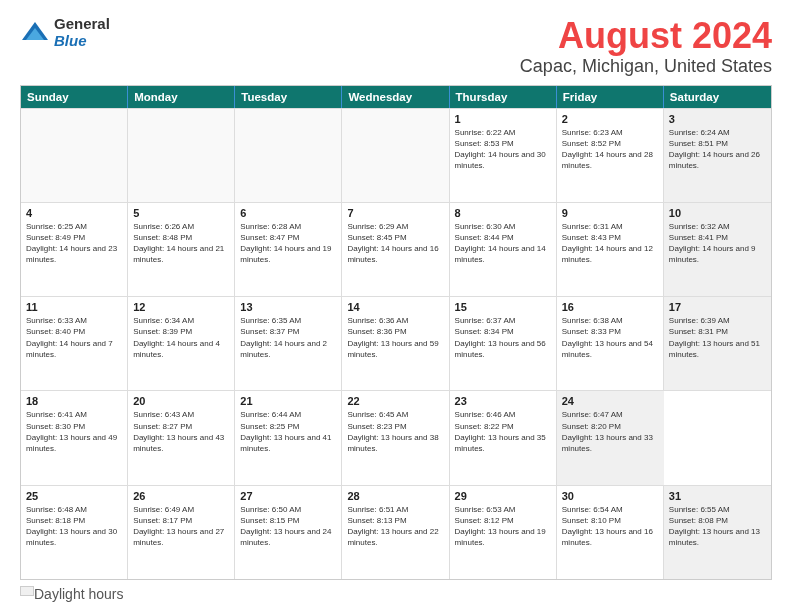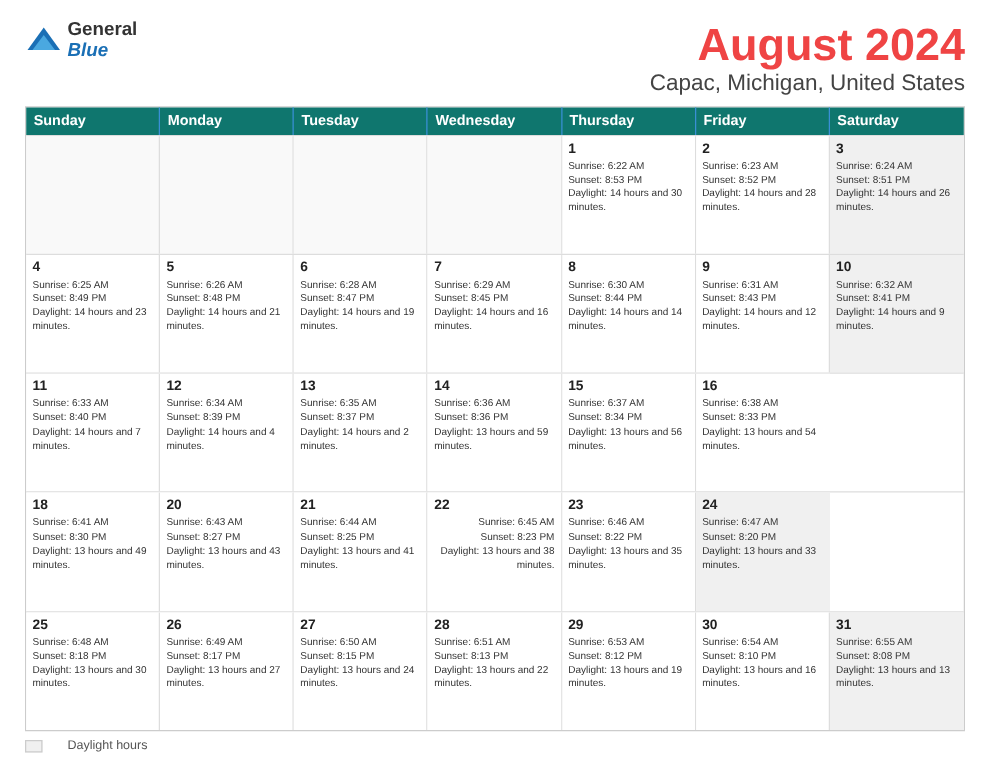--- a/index.html
+++ b/index.html
@@ -109,25 +109,25 @@
       color: #222;
       margin-bottom: 2px;
     }
     .day-info {
       font-size: 8px;
       color: #333;
       line-height: 1.4;
     }
     .footer-legend {
       margin-top: 6px;
-      font-size: 10px;
+      font-size: 14px;
       color: #555;
       display: flex;
-      align-items: flex-end;
-      gap: 20px;
+      align-items: flex-start;
+      gap: 0;
     }
     .legend-box {
       width: 14px;
       height: 10px;
       background: #f0f0f0;
       border: 1px solid #ccc;
       display: inline-block;
     }
   </style>
 </head>
@@ -261,20 +261,26 @@
             <div class="day-info" style="white-space: pre-line;">Sunrise: 6:37 AM
 Sunset: 8:34 PM
 Daylight: 13 hours and 56 minutes.</div>
           </div>
           <div class="cal-cell">
             <div class="day-num">16</div>
             <div class="day-info" style="white-space: pre-line;">Sunrise: 6:38 AM
 Sunset: 8:33 PM
 Daylight: 13 hours and 54 minutes.</div>
           </div>
+          <div class="cal-cell shaded">
+            <div class="day-num">17</div>
+            <div class="day-info" style="white-space: pre-line;">Sunrise: 6:39 AM
+Sunset: 8:31 PM
+Daylight: 13 hours and 51 minutes.</div>
+          </div>
         </div>
         <div class="cal-row">
           <div class="cal-cell">
             <div class="day-num">18</div>
             <div class="day-info" style="white-space: pre-line;">Sunrise: 6:41 AM
 Sunset: 8:30 PM
 Daylight: 13 hours and 49 minutes.</div>
           </div>
           <div class="cal-cell">
             <div class="day-num">20</div>
@@ -283,21 +289,21 @@
 Daylight: 13 hours and 43 minutes.</div>
           </div>
           <div class="cal-cell">
             <div class="day-num">21</div>
             <div class="day-info" style="white-space: pre-line;">Sunrise: 6:44 AM
 Sunset: 8:25 PM
 Daylight: 13 hours and 41 minutes.</div>
           </div>
           <div class="cal-cell">
             <div class="day-num">22</div>
-            <div class="day-info" style="white-space: pre-line; text-align: right;">Sunrise: 6:45 AM
+            <div class="day-info" style="white-space: pre-line;">Sunrise: 6:45 AM
 Sunset: 8:23 PM
 Daylight: 13 hours and 38 minutes.</div>
           </div>
           <div class="cal-cell">
             <div class="day-num">23</div>
             <div class="day-info" style="white-space: pre-line;">Sunrise: 6:46 AM
 Sunset: 8:22 PM
 Daylight: 13 hours and 35 minutes.</div>
           </div>
           <div class="cal-cell shaded">

